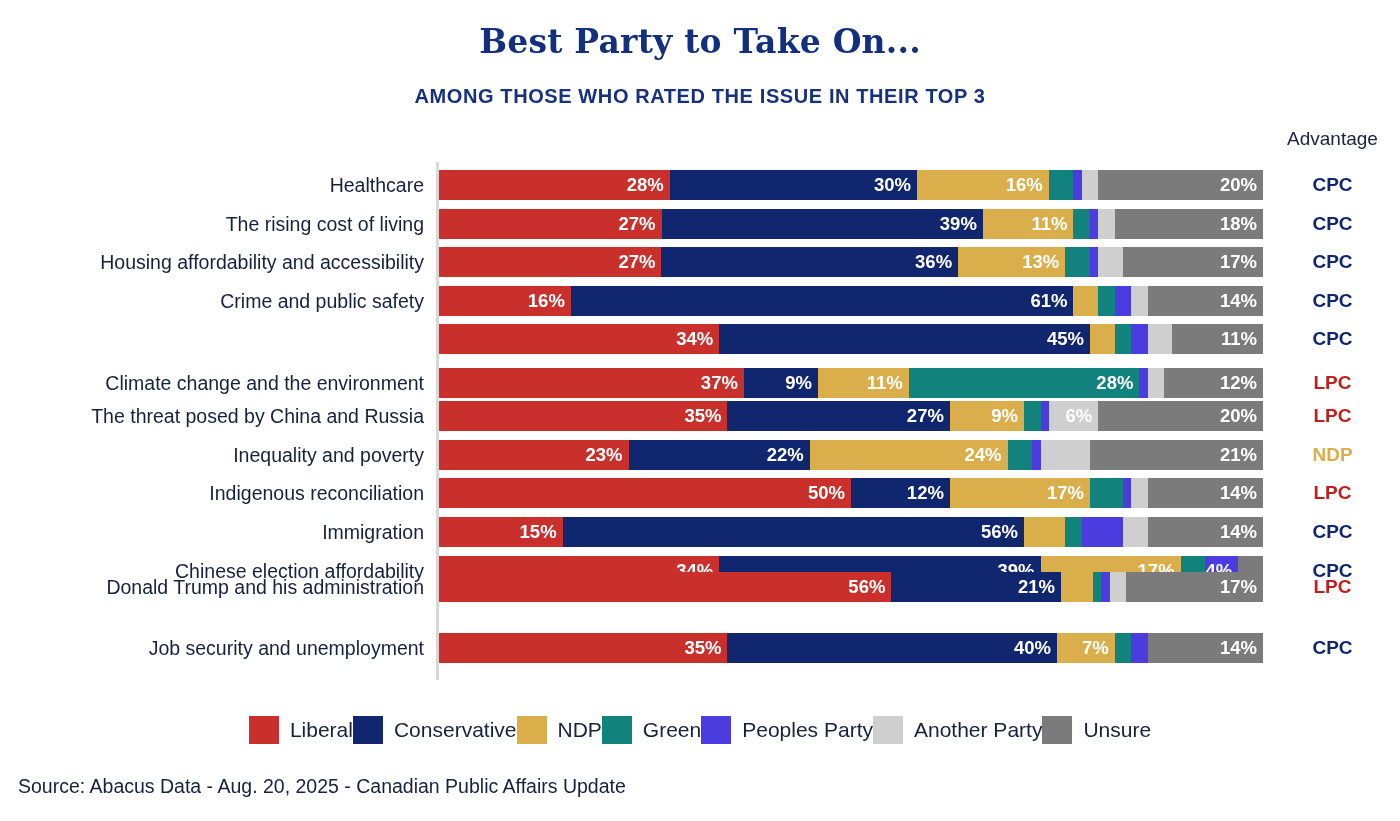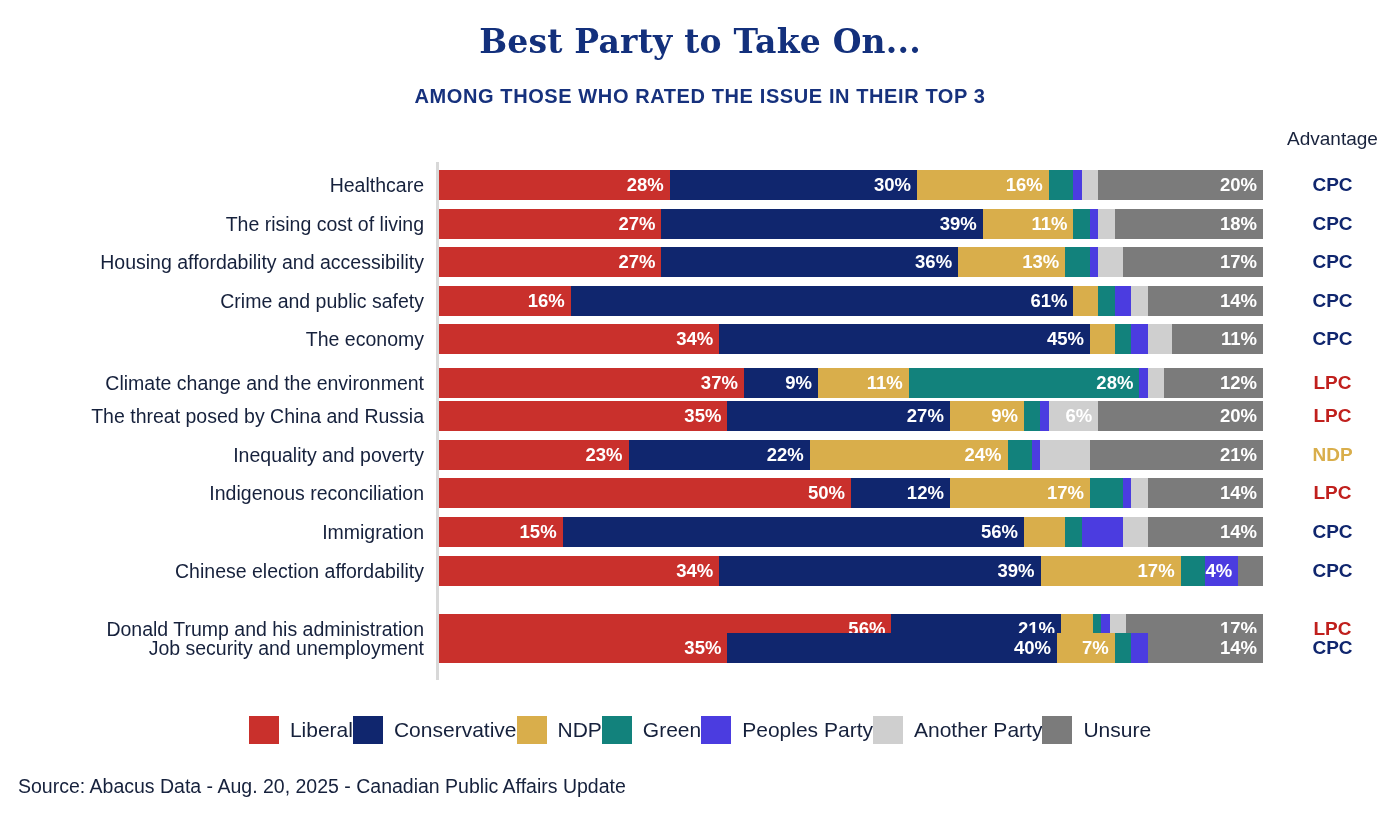--- a/index.html
+++ b/index.html
@@ -68,20 +68,21 @@
     text-align:right;
     font-size:19.5px;
     color:#16213c;
     white-space:nowrap;
   }
   .bar{
     position:absolute;
     left:439px;top:0;height:30px;
     white-space:nowrap;
     font-size:0;
+    text-align:center;
   }
   .seg{
     display:inline-block;
     height:30px;
     vertical-align:top;
     position:relative;
     overflow:hidden;
   }
   .seg .val{
     position:absolute;
@@ -154,21 +155,20 @@
         <div class="cat-label">Housing affordability and accessibility</div>
         <div class="bar" style="width: 824px;"><div class="seg" style="width: 222.48px; background: rgb(201, 48, 44);"><span class="val">27%</span></div><div class="seg" style="width: 296.64px; background: rgb(16, 38, 110);"><span class="val">36%</span></div><div class="seg" style="width: 107.12px; background: rgb(217, 174, 75);"><span class="val">13%</span></div><div class="seg" style="width: 24.72px; background: rgb(18, 130, 124);"></div><div class="seg" style="width: 8.24px; background: rgb(75, 60, 224);"></div><div class="seg" style="width: 24.72px; background: rgb(207, 207, 207);"></div><div class="seg" style="width: 140.08px; background: rgb(123, 123, 123);"><span class="val">17%</span></div></div>
         <div class="adv" style="color: rgb(16, 38, 110);">CPC</div>
       </div>
       <div class="row" style="top: 123.65px;">
         <div class="cat-label">Crime and public safety</div>
         <div class="bar" style="width: 824px;"><div class="seg" style="width: 131.84px; background: rgb(201, 48, 44);"><span class="val">16%</span></div><div class="seg" style="width: 502.64px; background: rgb(16, 38, 110);"><span class="val">61%</span></div><div class="seg" style="width: 24.72px; background: rgb(217, 174, 75);"></div><div class="seg" style="width: 16.48px; background: rgb(18, 130, 124);"></div><div class="seg" style="width: 16.48px; background: rgb(75, 60, 224);"></div><div class="seg" style="width: 16.48px; background: rgb(207, 207, 207);"></div><div class="seg" style="width: 115.36px; background: rgb(123, 123, 123);"><span class="val">14%</span></div></div>
         <div class="adv" style="color: rgb(16, 38, 110);">CPC</div>
       </div>
       <div class="row" style="top: 162.2px;">
-        <div class="cat-label">The economy</div>
         <div class="bar" style="width: 824px;"><div class="seg" style="width: 280.16px; background: rgb(201, 48, 44);"><span class="val">34%</span></div><div class="seg" style="width: 370.8px; background: rgb(16, 38, 110);"><span class="val">45%</span></div><div class="seg" style="width: 24.72px; background: rgb(217, 174, 75);"></div><div class="seg" style="width: 16.48px; background: rgb(18, 130, 124);"></div><div class="seg" style="width: 16.48px; background: rgb(75, 60, 224);"></div><div class="seg" style="width: 24.72px; background: rgb(207, 207, 207);"></div><div class="seg" style="width: 90.64px; background: rgb(123, 123, 123);"><span class="val">11%</span></div></div>
         <div class="adv" style="color: rgb(16, 38, 110);">CPC</div>
       </div>
       <div class="row" style="top: 206px;">
         <div class="cat-label">Climate change and the environment</div>
         <div class="bar" style="width: 824px;"><div class="seg" style="width: 304.88px; background: rgb(201, 48, 44);"><span class="val">37%</span></div><div class="seg" style="width: 74.16px; background: rgb(16, 38, 110);"><span class="val">9%</span></div><div class="seg" style="width: 90.64px; background: rgb(217, 174, 75);"><span class="val">11%</span></div><div class="seg" style="width: 230.72px; background: rgb(18, 130, 124);"><span class="val">28%</span></div><div class="seg" style="width: 8.24px; background: rgb(75, 60, 224);"></div><div class="seg" style="width: 16.48px; background: rgb(207, 207, 207);"></div><div class="seg" style="width: 98.88px; background: rgb(123, 123, 123);"><span class="val">12%</span></div></div>
         <div class="adv" style="color: rgb(192, 32, 29);">LPC</div>
       </div>
       <div class="row" style="top: 239.3px;">
         <div class="cat-label">The threat posed by China and Russia</div>
@@ -188,21 +188,21 @@
       <div class="row" style="top: 354.95px;">
         <div class="cat-label">Immigration</div>
         <div class="bar" style="width: 824px;"><div class="seg" style="width: 123.6px; background: rgb(201, 48, 44);"><span class="val">15%</span></div><div class="seg" style="width: 461.44px; background: rgb(16, 38, 110);"><span class="val">56%</span></div><div class="seg" style="width: 41.2px; background: rgb(217, 174, 75);"></div><div class="seg" style="width: 16.48px; background: rgb(18, 130, 124);"></div><div class="seg" style="width: 41.2px; background: rgb(75, 60, 224);"></div><div class="seg" style="width: 24.72px; background: rgb(207, 207, 207);"></div><div class="seg" style="width: 115.36px; background: rgb(123, 123, 123);"><span class="val">14%</span></div></div>
         <div class="adv" style="color: rgb(16, 38, 110);">CPC</div>
       </div>
       <div class="row" style="top: 393.5px;">
         <div class="cat-label">Chinese election affordability</div>
         <div class="bar" style="width: 824px;"><div class="seg" style="width: 280.16px; background: rgb(201, 48, 44);"><span class="val">34%</span></div><div class="seg" style="width: 321.36px; background: rgb(16, 38, 110);"><span class="val">39%</span></div><div class="seg" style="width: 140.08px; background: rgb(217, 174, 75);"><span class="val">17%</span></div><div class="seg" style="width: 24.72px; background: rgb(18, 130, 124);"></div><div class="seg" style="width: 32.96px; background: rgb(75, 60, 224);"><span class="val">4%</span></div><div class="seg" style="width: 24.72px; background: rgb(123, 123, 123);"></div></div>
         <div class="adv" style="color: rgb(16, 38, 110);">CPC</div>
       </div>
-      <div class="row" style="top: 452px;">
+      <div class="row" style="top: 410px;">
         <div class="cat-label">Donald Trump and his administration</div>
         <div class="bar" style="width: 824px;"><div class="seg" style="width: 452.392px; background: rgb(201, 48, 44);"><span class="val">56%</span></div><div class="seg" style="width: 169.647px; background: rgb(16, 38, 110);"><span class="val">21%</span></div><div class="seg" style="width: 32.3137px; background: rgb(217, 174, 75);"></div><div class="seg" style="width: 8.07843px; background: rgb(18, 130, 124);"></div><div class="seg" style="width: 8.07843px; background: rgb(75, 60, 224);"></div><div class="seg" style="width: 16.1569px; background: rgb(207, 207, 207);"></div><div class="seg" style="width: 137.333px; background: rgb(123, 123, 123);"><span class="val">17%</span></div></div>
         <div class="adv" style="color: rgb(192, 32, 29);">LPC</div>
       </div>
       <div class="row" style="top: 470.6px;">
         <div class="cat-label">Job security and unemployment</div>
         <div class="bar" style="width: 824px;"><div class="seg" style="width: 288.4px; background: rgb(201, 48, 44);"><span class="val">35%</span></div><div class="seg" style="width: 329.6px; background: rgb(16, 38, 110);"><span class="val">40%</span></div><div class="seg" style="width: 57.68px; background: rgb(217, 174, 75);"><span class="val">7%</span></div><div class="seg" style="width: 16.48px; background: rgb(18, 130, 124);"></div><div class="seg" style="width: 16.48px; background: rgb(75, 60, 224);"></div><div class="seg" style="width: 115.36px; background: rgb(123, 123, 123);"><span class="val">14%</span></div></div>
         <div class="adv" style="color: rgb(16, 38, 110);">CPC</div>
       </div>
     </div>

